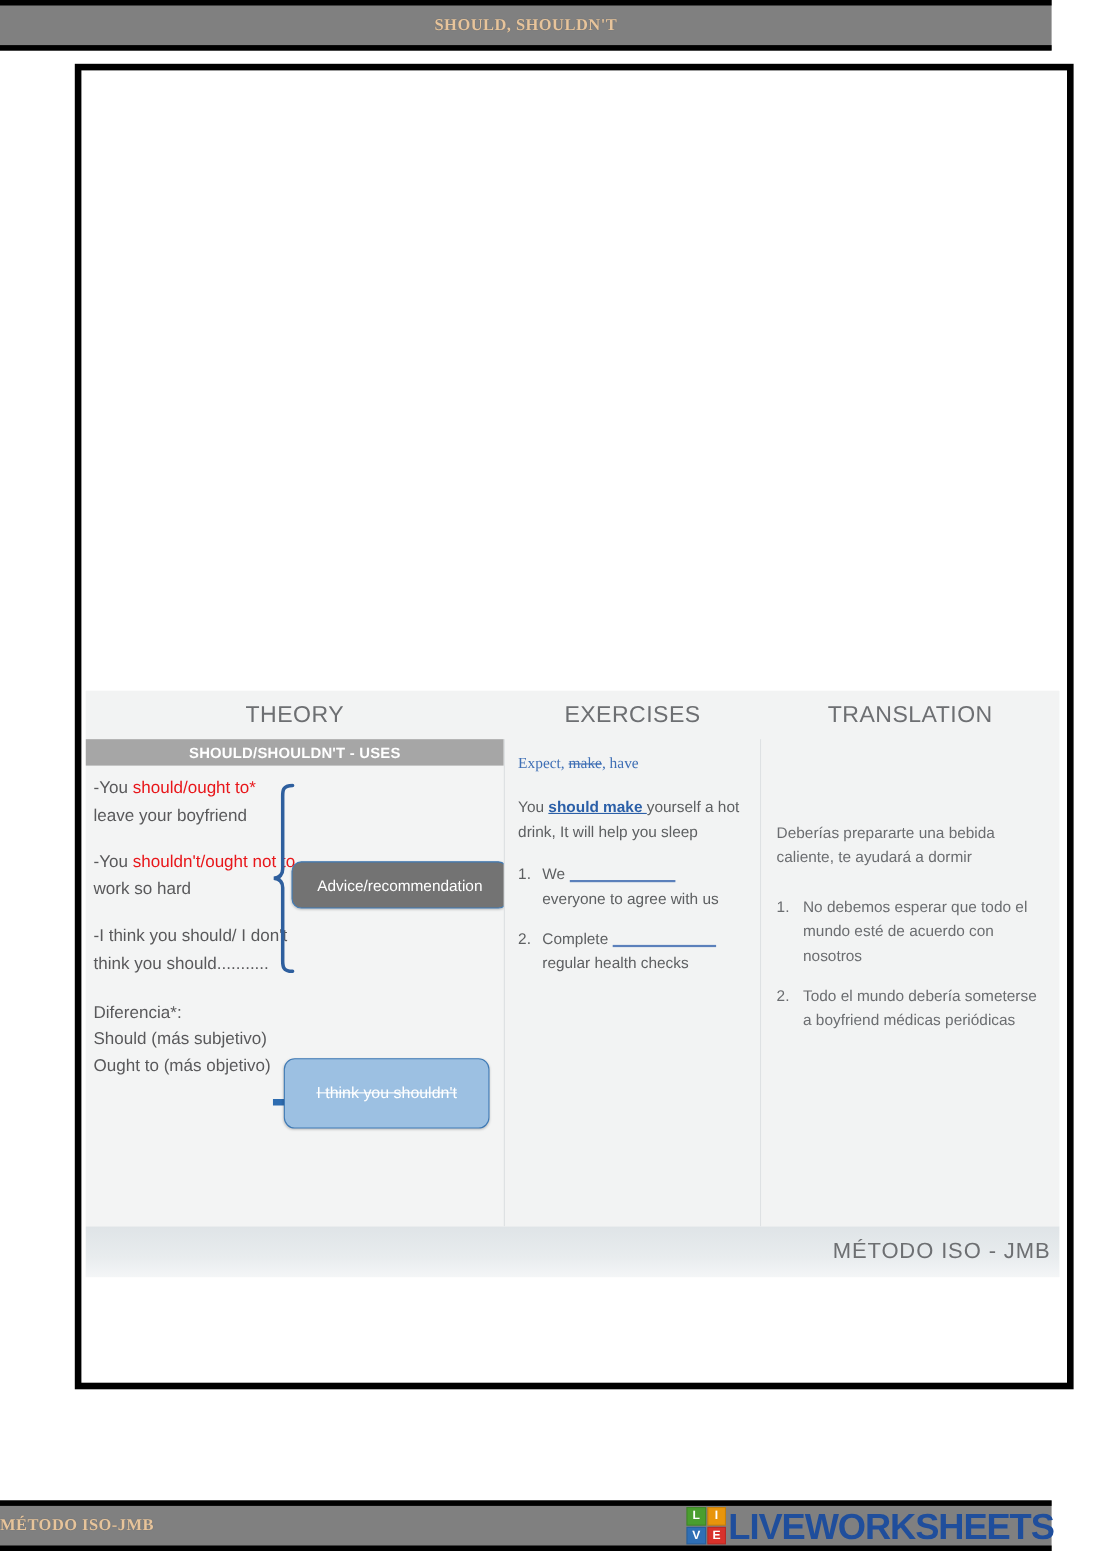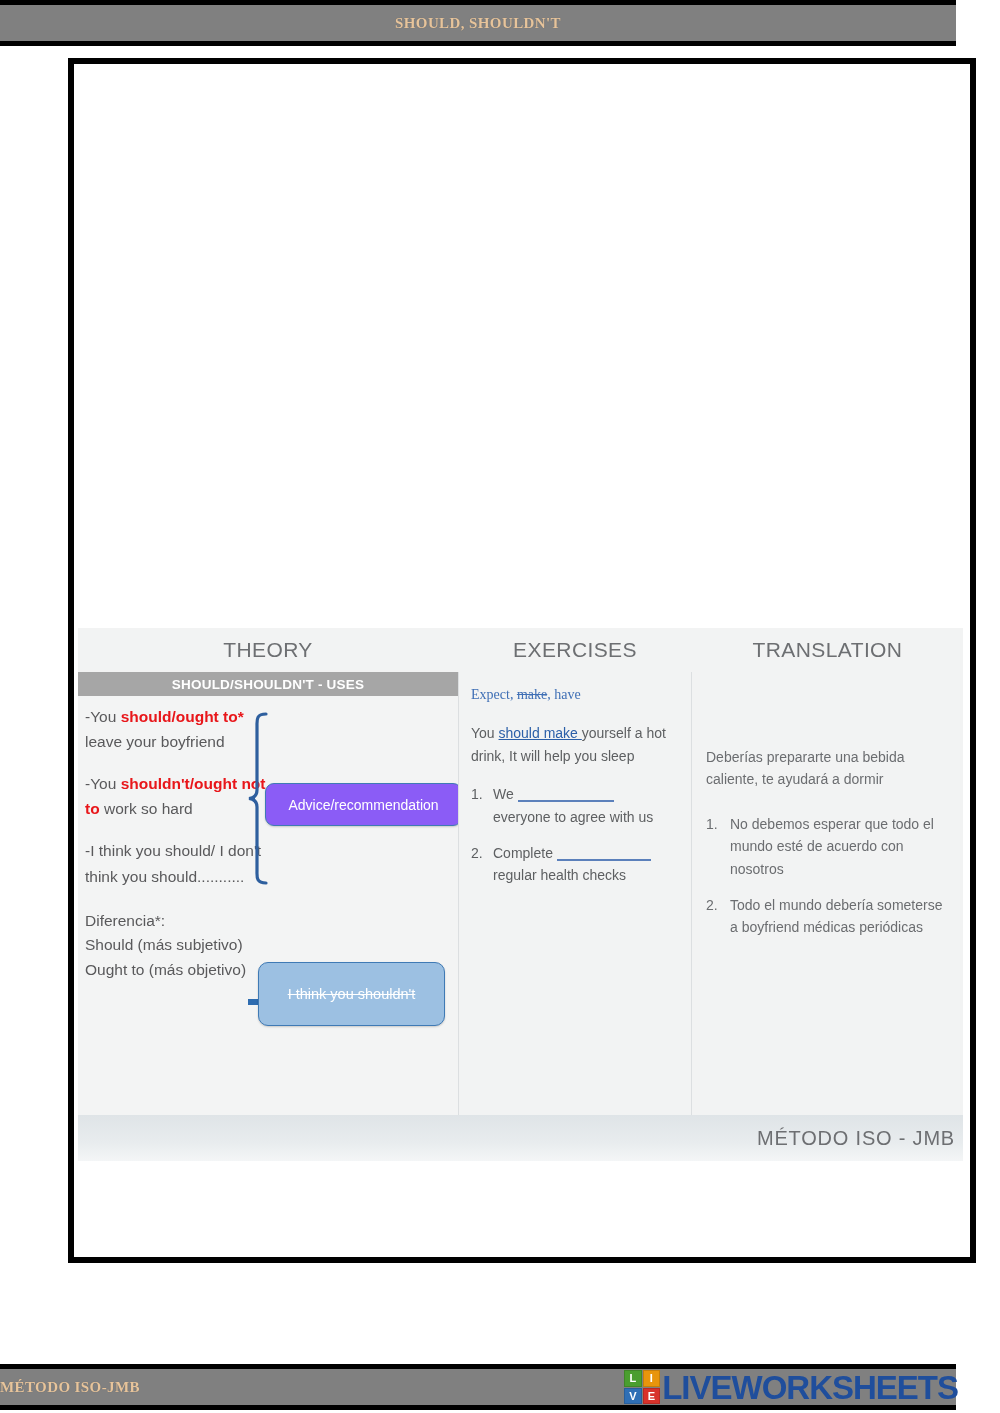--- a/index.html
+++ b/index.html
@@ -117,34 +117,34 @@
     background:#a6a6a6;
     display:flex;align-items:center;justify-content:center;
     color:#ffffff;font-weight:bold;font-size:13.5px;letter-spacing:.2px;
   }
 
   
   #theory-body{
     position:absolute;left:7px;top:32px;width:185px;
     font-size:15.5px;color:#59595b;line-height:1.62;
   }
-  .red{color:#e8161a;font-weight:bold;text-align:right;}
+  .red{color:#e8161a;font-weight:normal;text-align:right;}
   .theory-block{margin-bottom:17px;}
   #diferencia-block{margin-top:20px;line-height:1.6;}
 
   
   #brace{
     position:absolute;left:168px;top:40px;width:24px;height:173px;
   }
 
   
   #advice-box{
     position:absolute;left:187px;top:111px;
     width:195px;height:41px;
-    background:#8b5cf6;
+    background:#737373;
     border:1.5px solid #3f7ab5;
     border-radius:9px;
     display:flex;align-items:center;justify-content:center;
     color:#ffffff;font-size:14px;
     box-shadow:0 1px 2px rgba(0,0,0,.18);
   }
 
   
   #arrow-right{
     position:absolute;left:170px;top:322px;width:38px;height:16px;
@@ -163,21 +163,21 @@
 
   
   #exercises-body{
     position:absolute;left:12px;top:12px;width:210px;
     font-size:14px;color:#5d5f61;line-height:1.6;
   }
   .verblist{color:#3f6fb5;font-family:Liberation Serif, serif;}
   .verblist .struck{text-decoration:line-through;}
   .ex-gap{height:16px;}
   .underline-ans{
-    color:#2b5fa8;text-decoration:underline;font-weight:400;
+    color:#2b5fa8;text-decoration:underline;font-weight:700;
   }
   .ex-list{margin:0;padding:0;list-style:none;}
   .ex-item{display:flex;margin-bottom:14px;}
   .ex-num{width:22px;flex:none;}
   .blank{
     display:inline-block;width:96px;border-bottom:2px solid #5b80bb;
     vertical-align:-3px;
   }
   .blank.wide{width:94px;}
 

